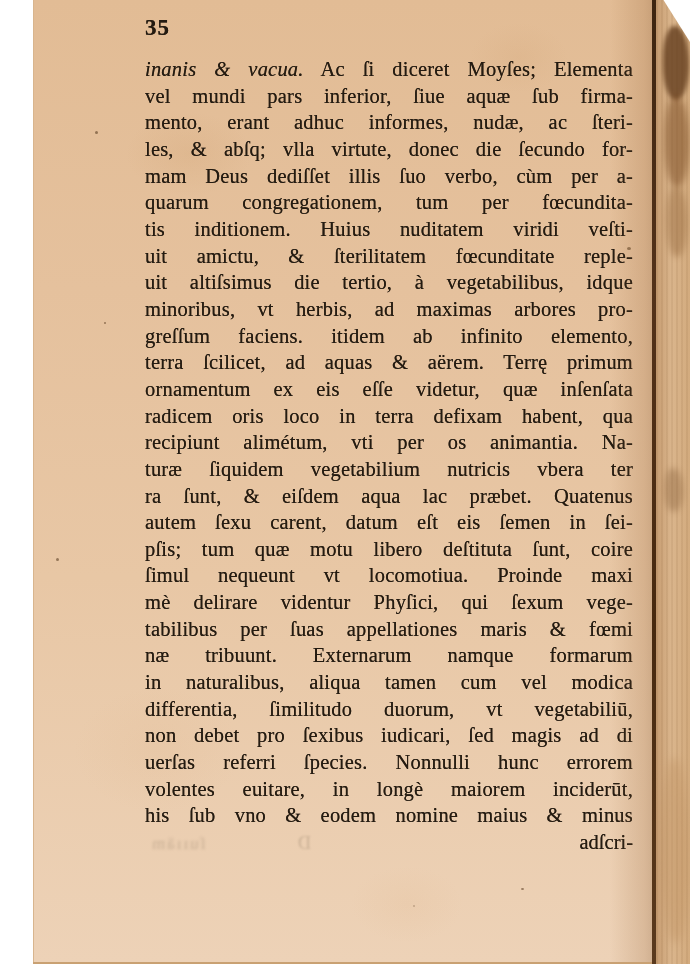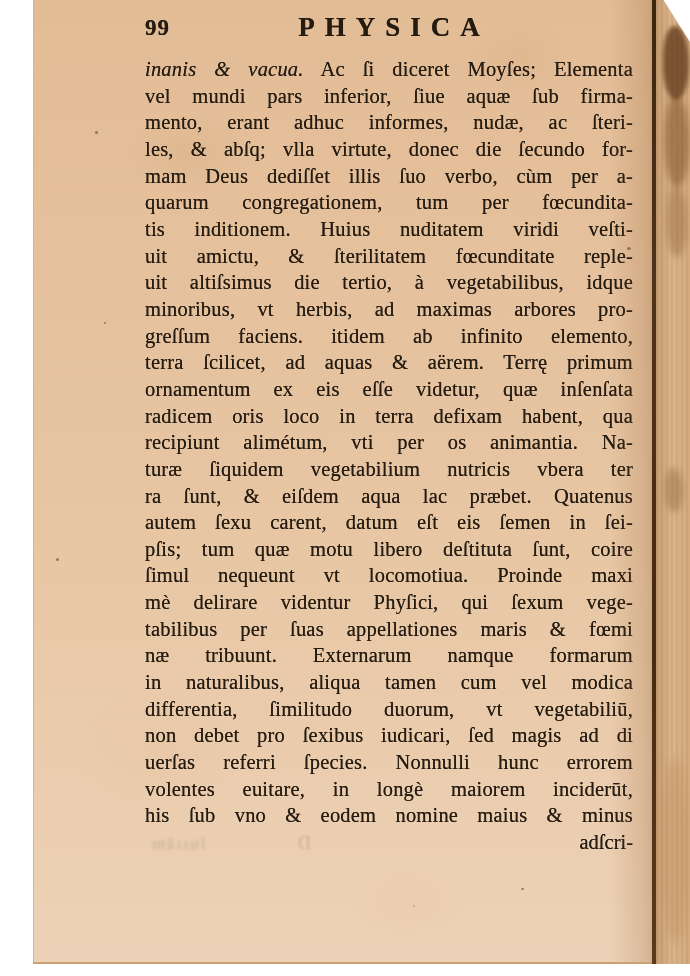--- a/index.html
+++ b/index.html
@@ -95,22 +95,21 @@
     <span class="speck s3"></span>
     <span class="speck s4"></span>
     <span class="speck s5"></span>
     <span class="speck s6"></span>
 
     <span class="ghost smudge">ſuııäm</span>
     <span class="ghost sig">D</span>
 
     <div class="text-col">
       <div class="header">
-        <span class="folio">99</span>
-        <span class="running-title">PHYSICA</span>
+        <span class="folio">35</span>
       </div>
 
       <div class="body-text" id="body-text">
 
       <div class="line"><span class="ital">inanis &amp; vacua.</span> Ac ſi diceret Moyſes; Elementa</div>
           <div class="line">vel mundi pars inferior, ſiue aquæ ſub firma-</div>
           <div class="line">mento, erant adhuc informes, nudæ, ac ſteri-</div>
           <div class="line">les, &amp; abſq; vlla virtute, donec die ſecundo for-</div>
           <div class="line">mam Deus dediſſet illis ſuo verbo, cùm per a-</div>
           <div class="line">quarum congregationem, tum per fœcundita-</div>

